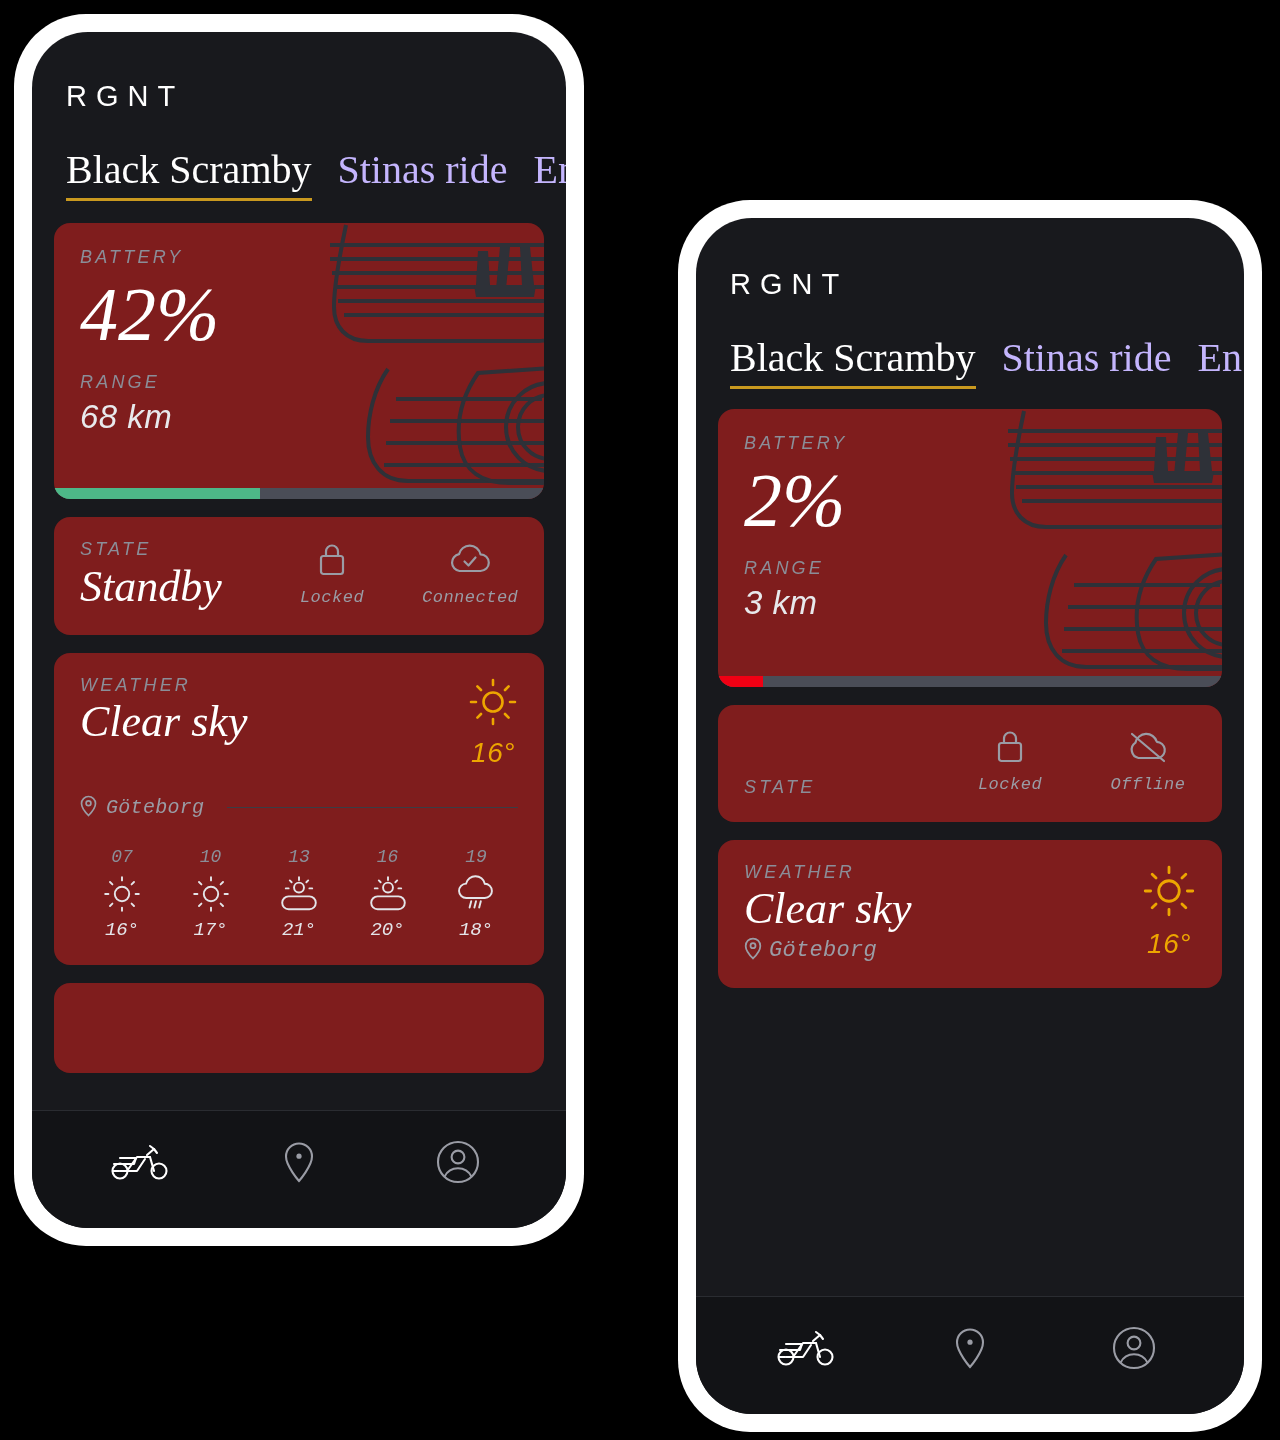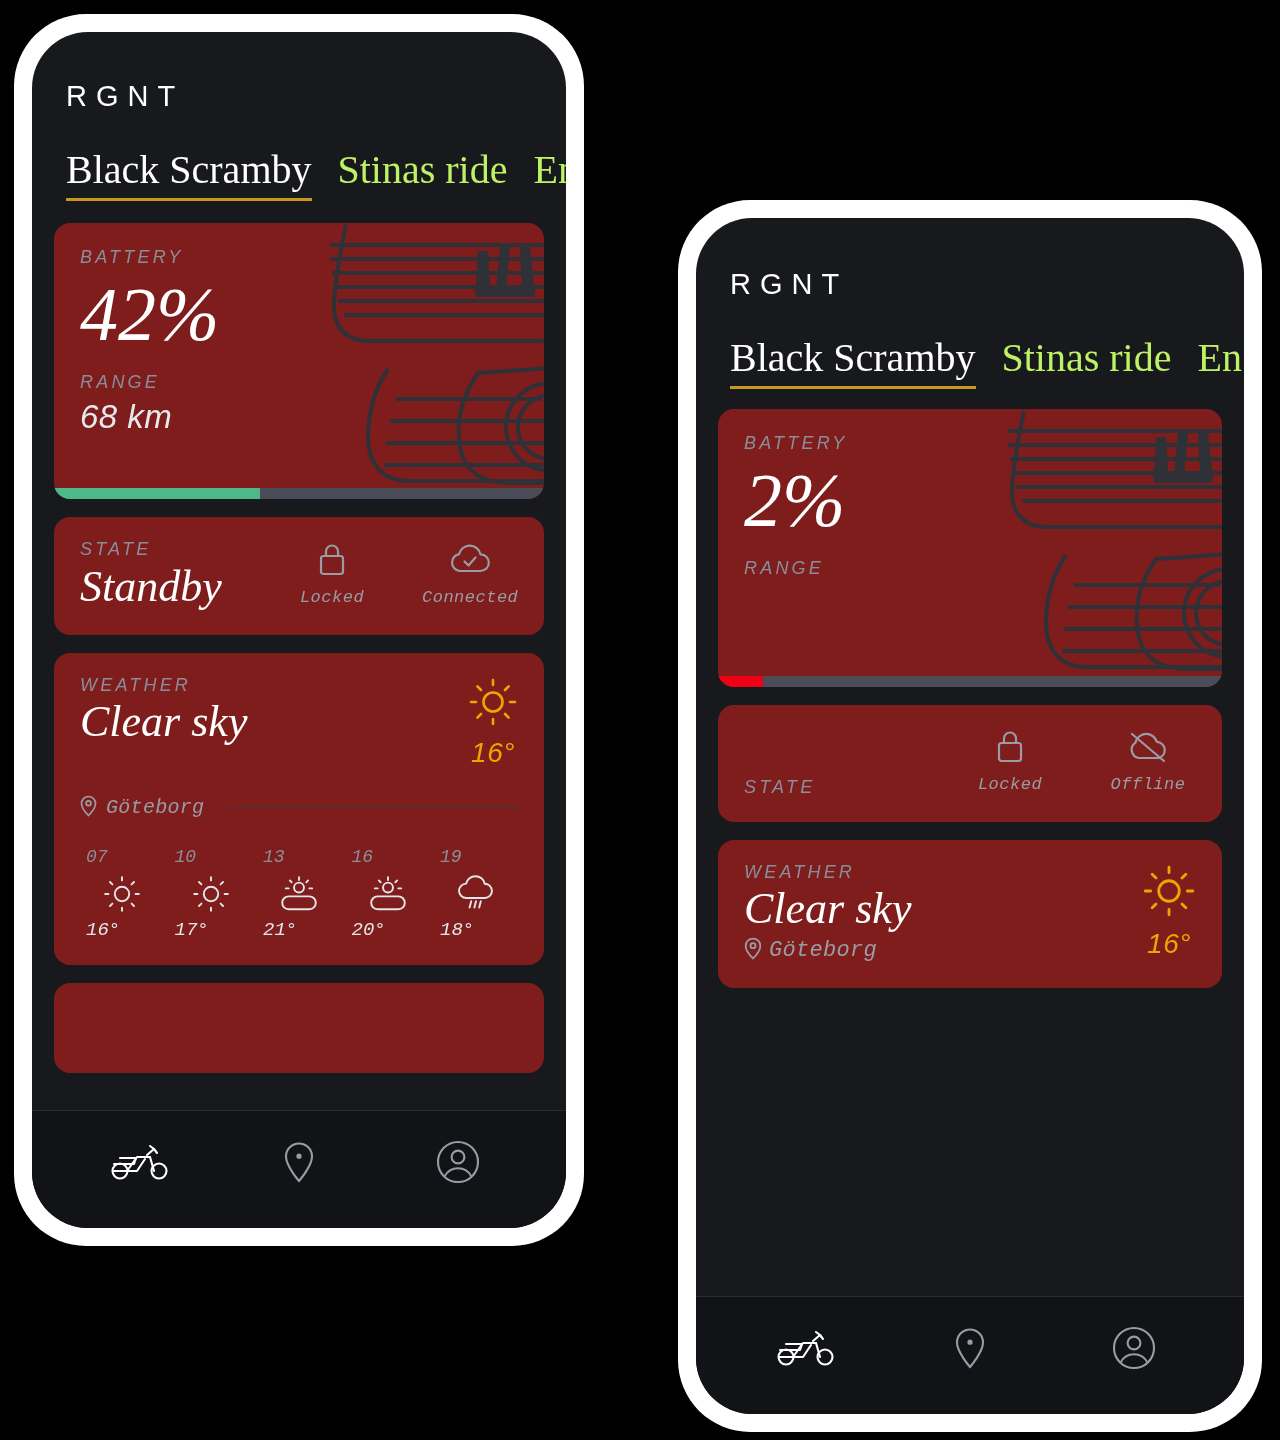--- a/index.html
+++ b/index.html
@@ -65,21 +65,21 @@
     align-items: flex-end;
     gap: 26px;
     margin-top: 38px;
     margin-left: 12px;
     white-space: nowrap;
   }
   .tab {
     font-family: "Liberation Serif", serif;
     font-size: 40px;
     line-height: 1.05;
-    color: #bef264;
+    color: #c4b5fd;
     padding-bottom: 7px;
     border-bottom: 3px solid transparent;
   }
   .tab.active {
     color: #FFFFFF;
     border-bottom-color: #C9991F;
   }
 
   
   .card {
@@ -182,21 +182,21 @@
     font-family: "Liberation Mono", monospace;
     font-size: 20px;
     color: #9A9CA5;
     letter-spacing: .3px;
   }
   .w-rule { flex: 1 1 auto; height: 1px; background: #3A3D45; margin-left: 14px; }
   .compact .w-loc-row { margin-top: 4px; gap: 7px; }
   .compact .w-loc { font-size: 22px; }
 
   .hours { display: flex; justify-content: space-between; margin-top: 26px; padding: 0 6px; }
-  .hour { width: 72px; }
+  .hour { text-align: center; width: 72px; }
   .hour .h {
     font-family: "Liberation Mono", monospace;
     font-size: 18px;
     color: #8B8E98;
   }
   .hour .ic { height: 46px; display:flex; align-items:center; justify-content:center; margin: 4px 0 2px; }
   .hour .t {
     font-family: "Liberation Mono", monospace;
     font-size: 19px;
     color: #E4E5E9;
@@ -455,20 +455,21 @@
             <path d="M150 28 L160 28 L162 62 L148 62 Z"></path>
             <path d="M172 24 L182 24 L178 66 L168 66 Z"></path>
             <path d="M192 24 L202 24 L206 62 L194 62 Z"></path>
             <path d="M146 62 L208 62 L206 74 L148 74 Z"></path>
           </g>
         </svg>
 
         <div class="label">BATTERY</div>
         <div class="bat-pct">2%</div>
         <div class="label bat-range-label">RANGE</div>
+        <div class="bat-range">3 km</div>
 
         <div class="bar-track">
           <div class="bar-fill" style="width: 9%; background: rgb(240, 0, 20);"></div>
         </div>
       </div>
 
       <div class="card state-card">
         <div class="state-left">
           <div class="label">STATE</div>
         </div>

